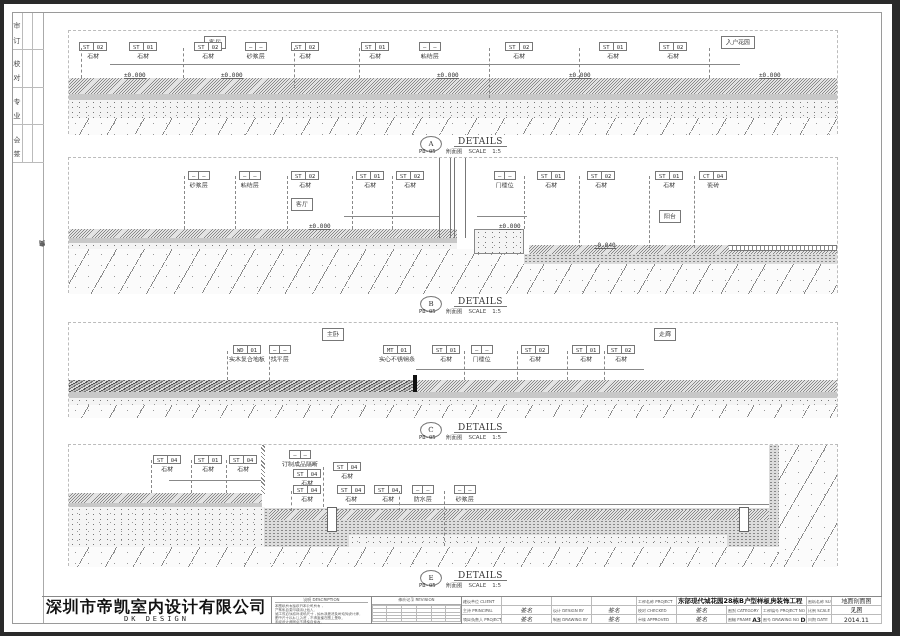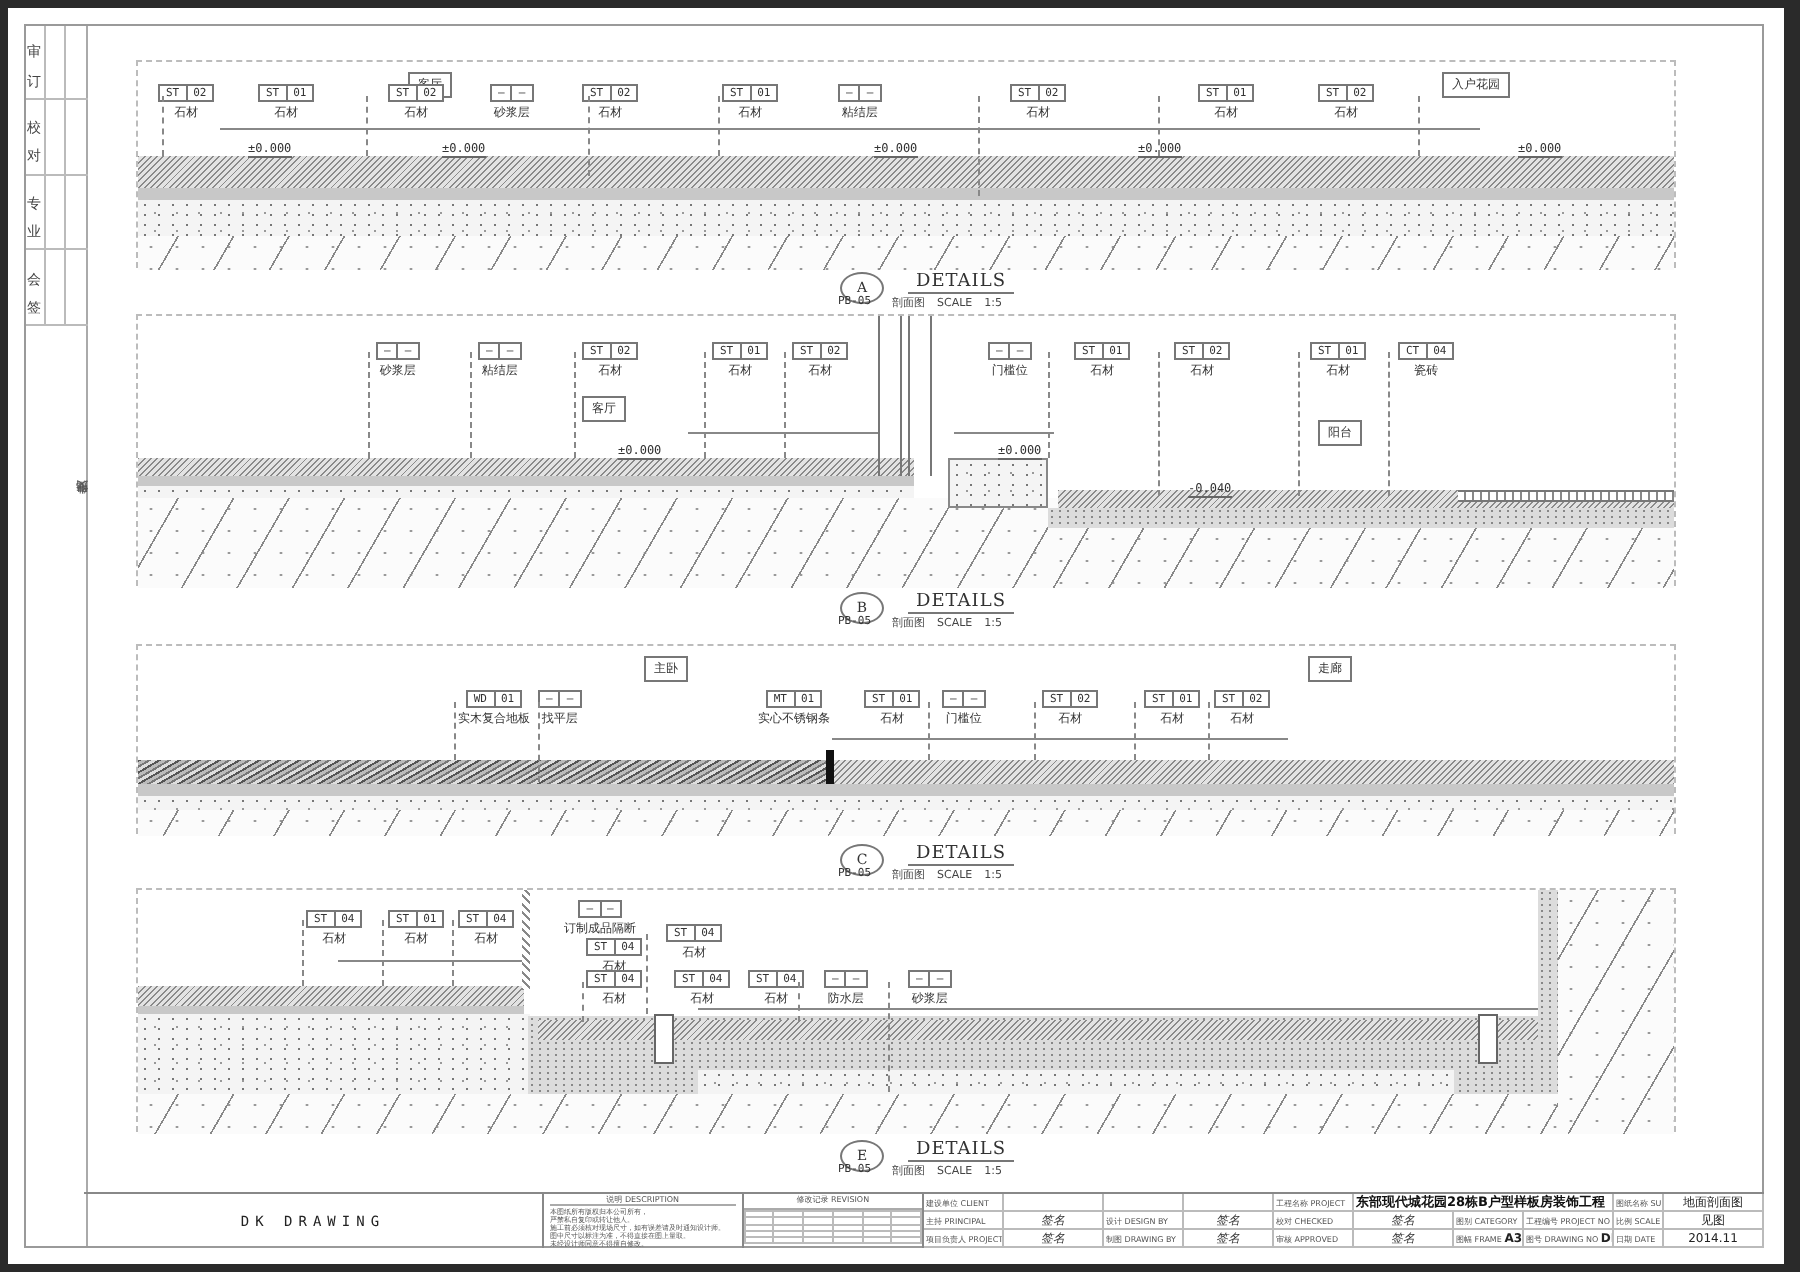--- a/index.html
+++ b/index.html
@@ -488,21 +488,22 @@
   </div>
   <div class="caption" style="left:416px; top:566px;">
     <div class="circ">E</div>
     <div class="title">DETAILS</div>
     <div class="ref">PB-05</div>
     <div class="sub"><span>剖面图</span><span>SCALE</span><span>1:5</span></div>
   </div>
 
   <div class="titleblock">
     <div class="tb-company">
-      <div class="en">DK   DRAWING</div>
+      <div class="cn">深圳市帝凯室内设计有限公司</div>
+      <div class="en">DK   DESIGN</div>
     </div>
     <div class="tb-notes">
       <div class="h">说明 DESCRIPTION</div>
       <div>本图纸所有版权归本公司所有，</div>
       <div>严禁私自复印或转让他人。</div>
       <div>施工前必须核对现场尺寸，如有误差请及时通知设计师。</div>
       <div>图中尺寸以标注为准，不得直接在图上量取。</div>
       <div>未经设计师同意不得擅自修改。</div>
     </div>
     <div class="tb-rev">

